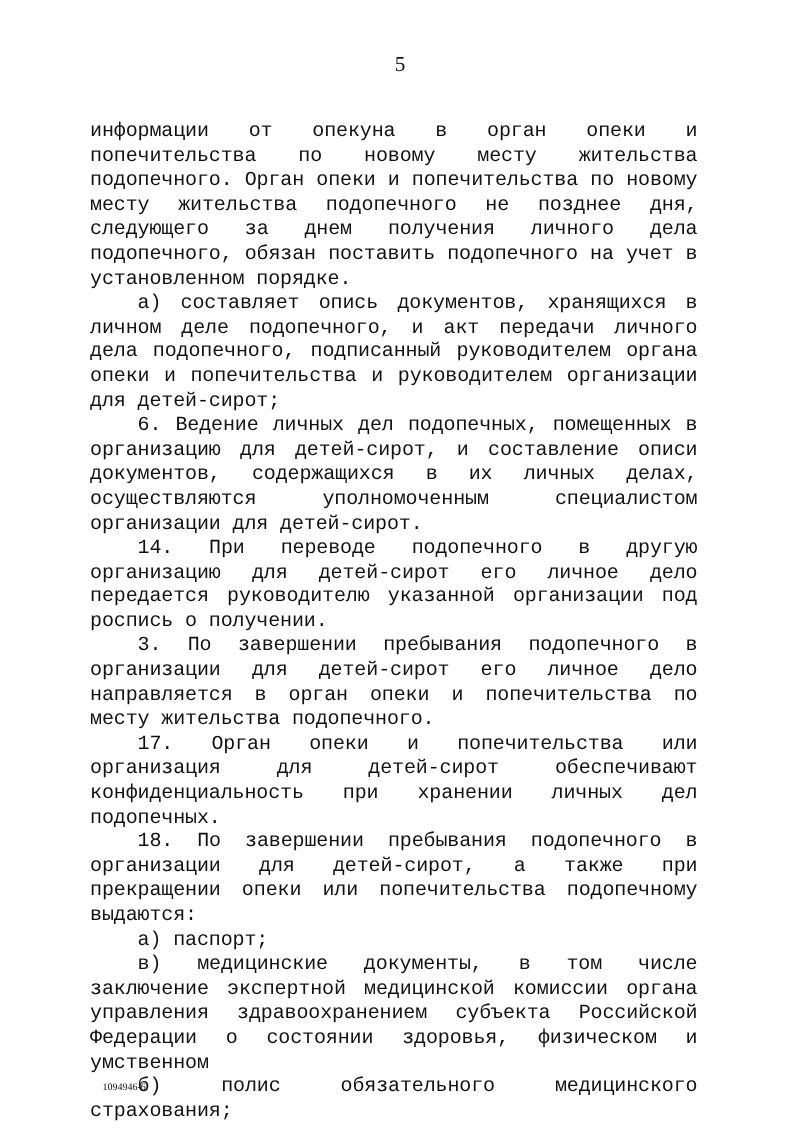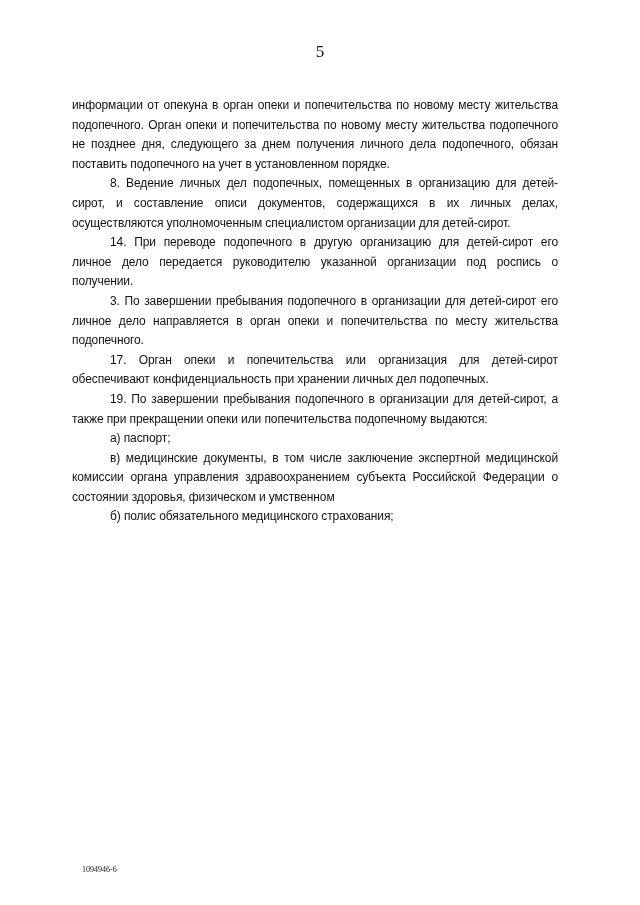--- a/index.html
+++ b/index.html
@@ -3,42 +3,43 @@
 <meta charset="utf-8">
 <style>
   html, body { margin: 0; padding: 0; background: #ffffff; }
   body { width: 640px; height: 905px; position: relative; overflow: hidden; }
   .page-number {
     position: absolute; top: 42px; left: 0; width: 640px; text-align: center;
     font-family: "Liberation Serif", serif; font-size: 17px; color: #111;
   }
   .body-text {
     position: absolute; top: 96px; left: 72px; width: 486px;
-    font-family: Liberation Sans, sans-serif; font-size: 12px; line-height: 19.6px;
+    font-family: Liberation Mono, monospace; font-size: 16px; line-height: 19.6px;
     color: #111; letter-spacing: -0.1px;
   }
   .para { margin: 0; text-align: justify; text-indent: 38px; }
   .para.cont { text-indent: 0; }
   .doc-code {
     position: absolute; top: 865px; left: 72px;
     font-family: "Liberation Serif", serif; font-size: 8px; color: #111; margin-left: 10px;
   }
 </style>
 </head>
 <body>
 
 <div>
   <div class="page-number">5</div>
 
   <div class="body-text">
     <p class="para cont">информации от опекуна в орган опеки и попечительства по новому месту жительства подопечного. Орган опеки и попечительства по новому месту жительства подопечного не позднее дня, следующего за днем получения личного дела подопечного, обязан поставить подопечного на учет в установленном порядке.</p>
-    <p class="para">8. Ведение личных дел подопечных, помещенных в организацию для детей-сирот, и составление описи документов, содержащихся в их личных делах, осуществляются уполномоченным специалистом организации для детей-сирот.</p>
+    <p class="para">а) составляет опись документов, хранящихся в личном деле подопечного, и акт передачи личного дела подопечного, подписанный руководителем органа опеки и попечительства и руководителем организации для детей-сирот;</p>
+    <p class="para">6. Ведение личных дел подопечных, помещенных в организацию для детей-сирот, и составление описи документов, содержащихся в их личных делах, осуществляются уполномоченным специалистом организации для детей-сирот.</p>
     <p class="para">14. При переводе подопечного в другую организацию для детей-сирот его личное дело передается руководителю указанной организации под роспись о получении.</p>
     <p class="para">3. По завершении пребывания подопечного в организации для детей-сирот его личное дело направляется в орган опеки и попечительства по месту жительства подопечного.</p>
     <p class="para">17. Орган опеки и попечительства или организация для детей-сирот обеспечивают конфиденциальность при хранении личных дел подопечных.</p>
-    <p class="para">19. По завершении пребывания подопечного в организации для детей-сирот, а также при прекращении опеки или попечительства подопечному выдаются:</p>
+    <p class="para">18. По завершении пребывания подопечного в организации для детей-сирот, а также при прекращении опеки или попечительства подопечному выдаются:</p>
     <p class="para">а) паспорт;</p>
     <p class="para">в) медицинские документы, в том числе заключение экспертной медицинской комиссии органа управления здравоохранением субъекта Российской Федерации о состоянии здоровья, физическом и умственном</p>
     <p class="para">б) полис обязательного медицинского страхования;</p>
   </div>
 
   <div class="doc-code">1094946-6</div>
 </div>
 
 </body></html>

